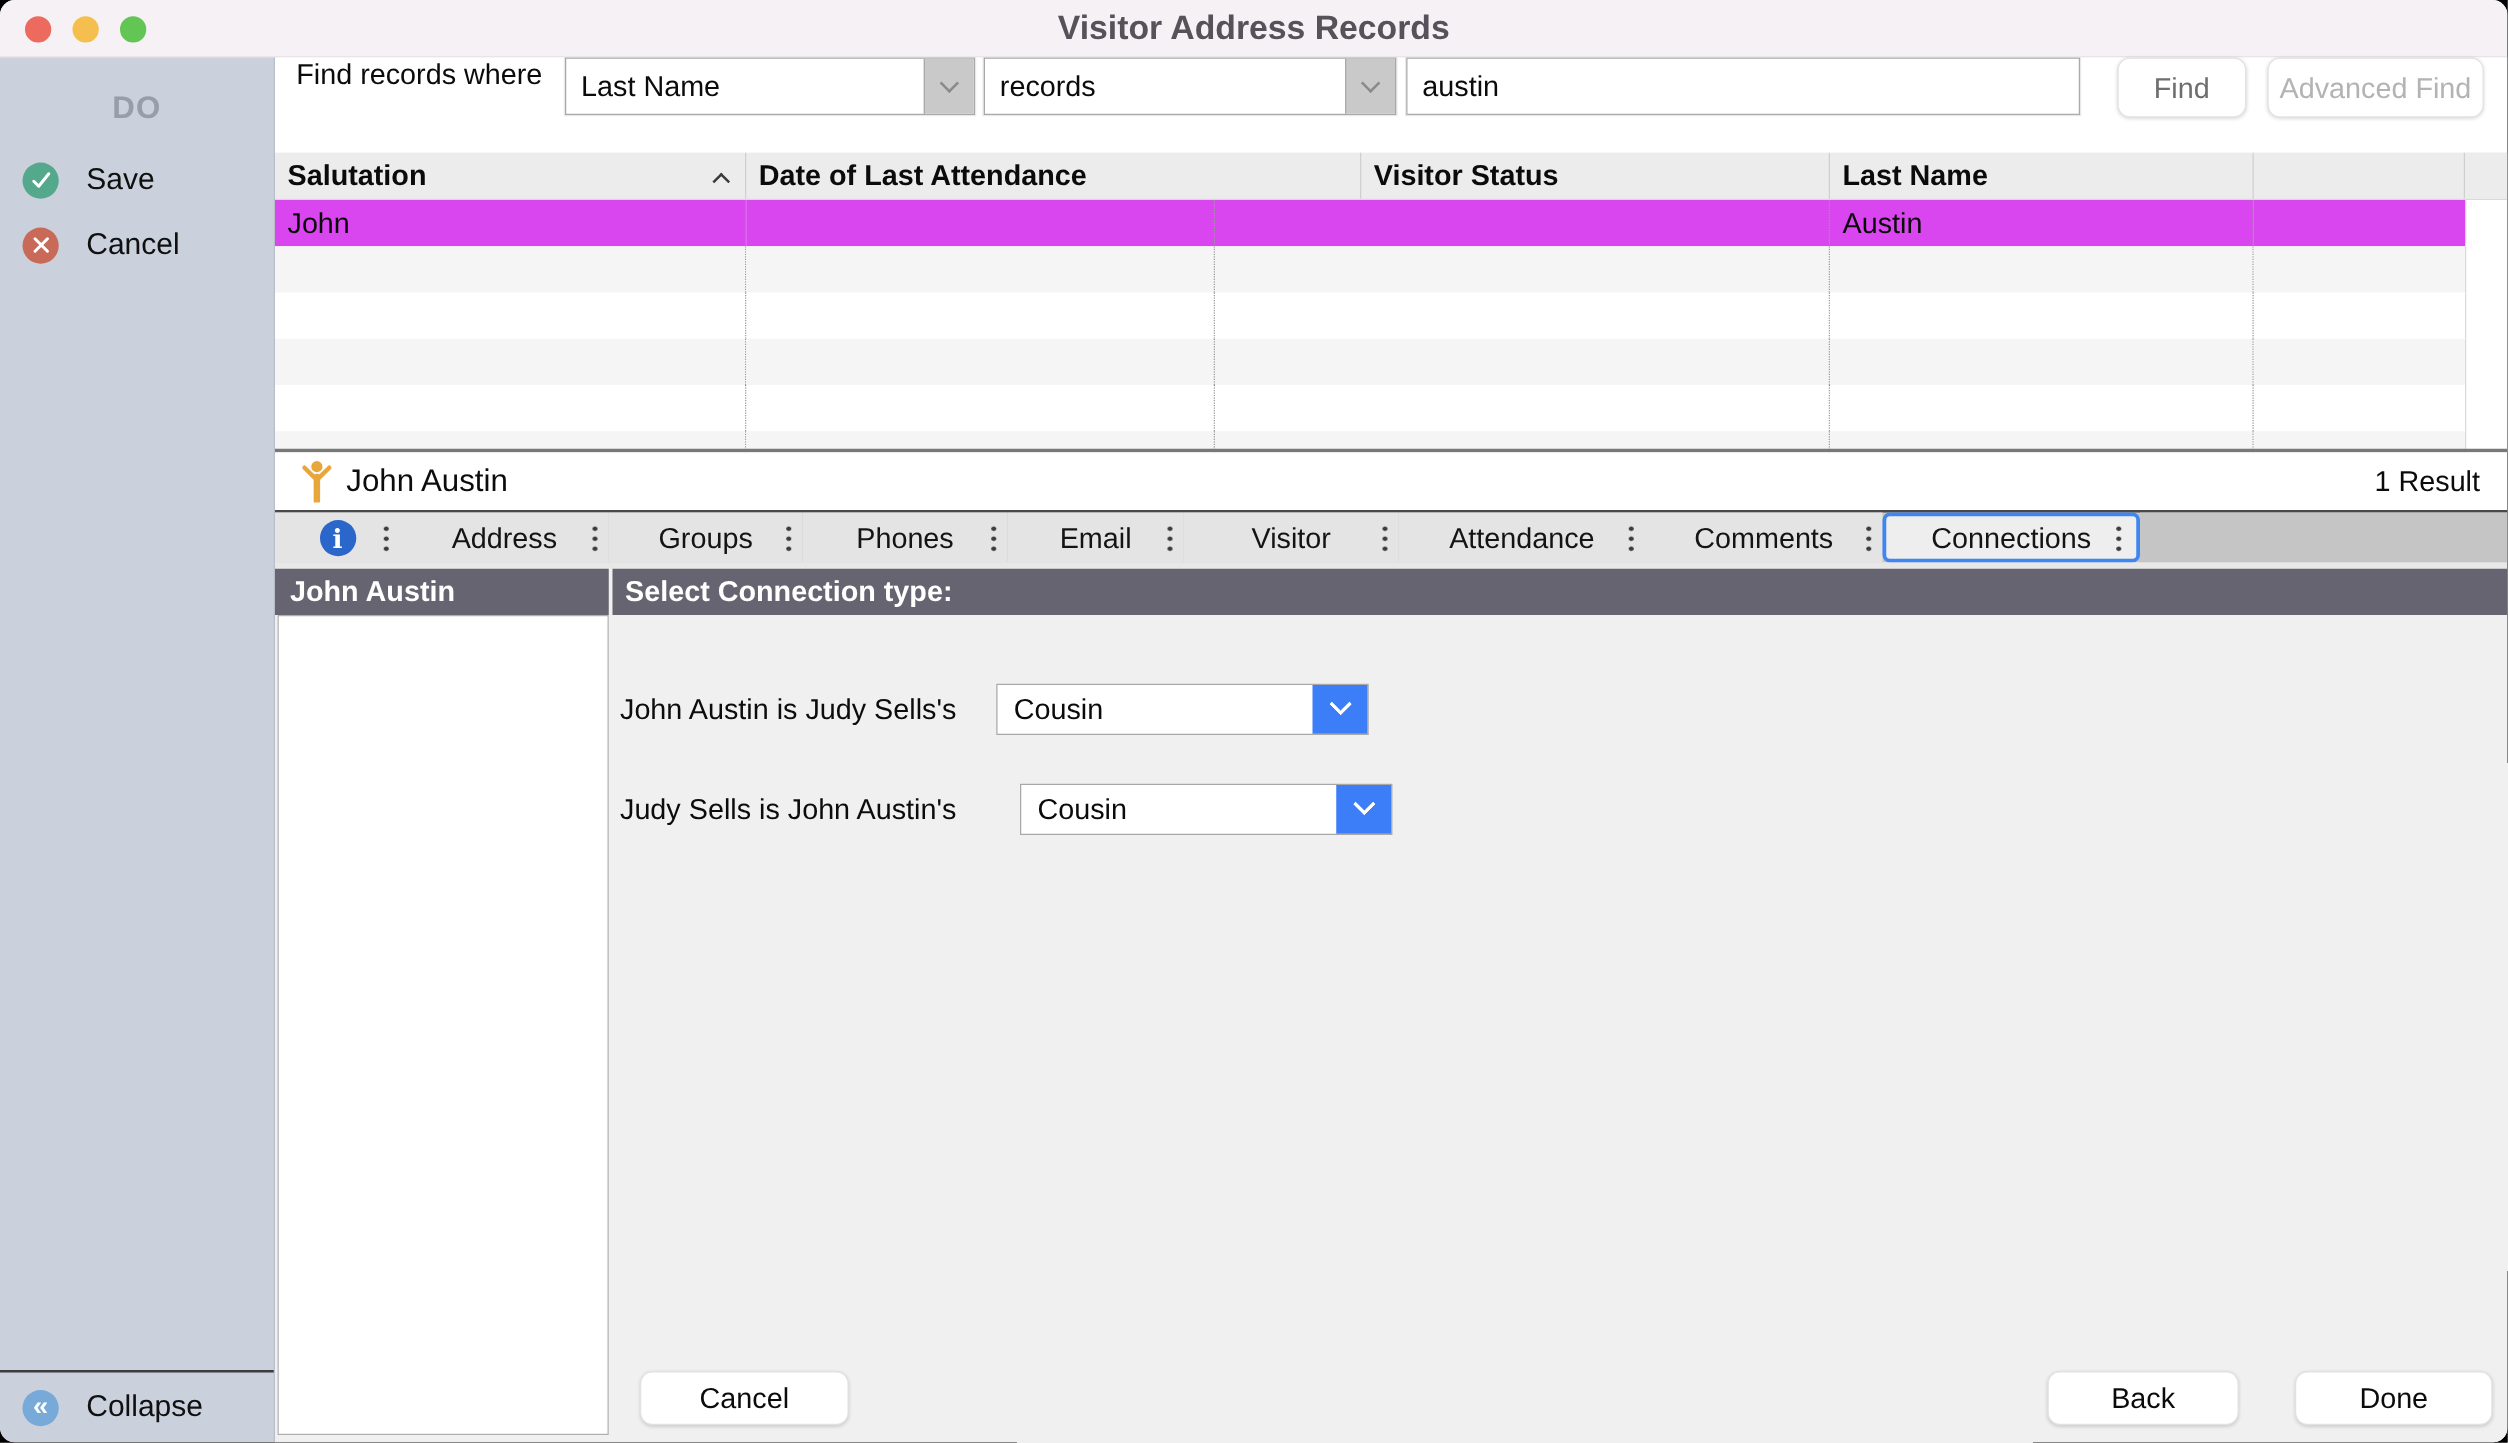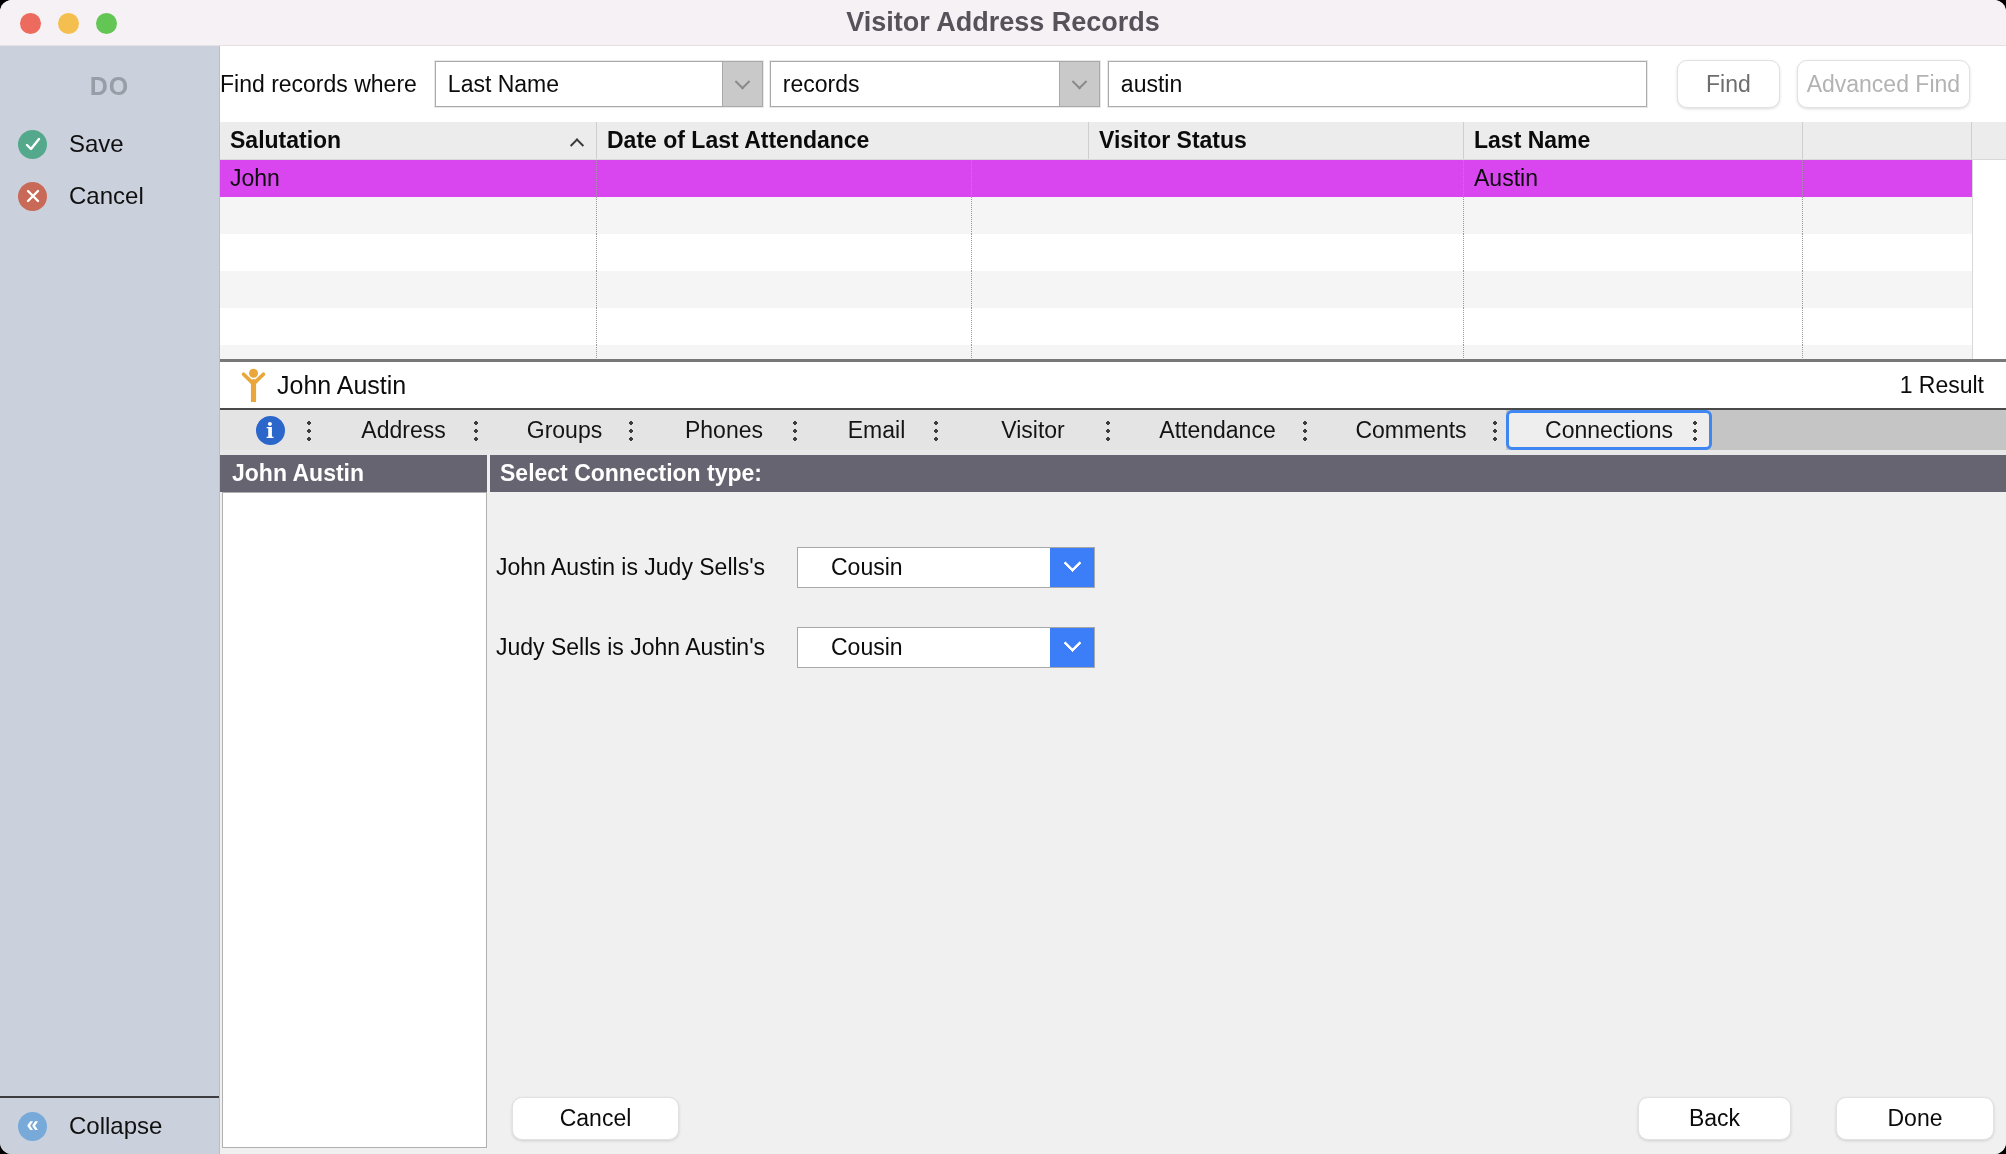--- a/index.html
+++ b/index.html
@@ -29,21 +29,21 @@
   .circ.blue-c { background:#77A9D9; }
   .side-bottom { position:absolute; left:0; right:0; bottom:0; }
   .side-sep { height:2px; background:#3d3d3f; }
   .side-bottom .side-item { height:56px; }
   .guillemet { color:#fff; font-size:22px; font-weight:bold; line-height:1; margin-top:-3px; }
 
   
   .main { position:relative; width:1786px; height:1108px; background:#f0f0f0; }
 
   
-  .findrow { position:absolute; top:0; left:0; right:0; height:76px; background:#fff; display:flex; align-items:center; }
+  .findrow { position:absolute; top:0; left:0; right:0; height:76px; background:#fff; display:flex; padding-left:17px; }
   .find-label { font-size:23px; color:#0b0b0b; }
   .fselect { display:flex; align-items:stretch; height:46px; background:#fff; border:1px solid #a9a9a9; box-shadow:0 0 0 1px #e9e9e9; }
   .fselect .sel-text { flex:1; display:flex; align-items:center; padding-left:12px; font-size:23px; color:#0b0b0b; }
   .fselect .sel-btn { width:40px; background:#c9c9c9; border-left:1px solid #a9a9a9; display:flex; align-items:center; justify-content:center; }
   .fselect.s1 { width:328px; margin-left:18px; }
   .fselect.s2 { width:330px; margin-left:7px; }
   .chev-down-gray { width:11px; height:11px; border-right:2px solid #8a8a8a; border-bottom:2px solid #8a8a8a; transform:rotate(45deg) translate(-2px,-2px); }
   .find-input { width:539px; height:46px; margin-left:8px; border:1px solid #ababab; box-shadow:0 0 0 1px #e9e9e9; font-size:23px; padding-left:12px; color:#0b0b0b; font-family:inherit; outline:none; }
   .btn { border:1px solid #e2e2e2; background:#fff; border-radius:10px; box-shadow:0 1px 3px rgba(0,0,0,0.14); font-size:23px; font-family:inherit; cursor:default; }
   .find-btn { width:103px; height:48px; margin-left:30px; color:#6e6e6e; }
@@ -85,23 +85,23 @@
   .darkheads { position:absolute; top:409px; left:0; right:0; height:37px; background:#efefef; display:flex; }
   .dh { background:#666470; color:#fff; font-size:23px; font-weight:600; display:flex; align-items:center; }
   .dh.left { width:267px; padding-left:12px; }
   .dh.right { flex:1; margin-left:3px; padding-left:10px; }
 
   
   .content { position:absolute; top:446px; left:0; right:0; bottom:0; background:#f0f0f0; }
   .left-panel { position:absolute; left:2px; top:0; width:265px; height:656px; background:#fff; border:1px solid #b0b0b0; }
   .conn-row { position:absolute; left:276px; display:flex; align-items:center; height:41px; }
   .conn-row.r1 { top:55px; }
-  .conn-row.r2 { top:135px; }
+  .conn-row.r2 { top:135px;gap:19px; }
   .conn-label { width:285px; font-size:23px; color:#0c0c0c; white-space:nowrap; }
-  .dropdown { margin-left:16px; width:298px; height:41px; display:flex; align-items:stretch; background:#fff; border:1px solid #a8a8a8;padding-left:20px; }
+  .dropdown { margin-left:16px; width:298px; height:41px; display:flex; align-items:stretch; background:#fff; border:1px solid #a8a8a8; }
   .dropdown .dd-text { flex:1; display:flex; align-items:center; padding-left:13px; font-size:23px; color:#0b0b0b; }
   .dd-btn { width:44px; background:#3C7EF8; display:flex; align-items:center; justify-content:center; }
   .chev-down-white { width:13px; height:13px; border-right:3px solid #fff; border-bottom:3px solid #fff; border-radius:1px; transform:rotate(45deg) translate(-3px,-3px); }
   .cancel-btn { position:absolute; left:292px; top:605px; width:167px; height:43px; color:#0b0b0b; }
   .back-btn   { position:absolute; left:1418px; top:605px; width:153px; height:43px; color:#0b0b0b; }
   .done-btn   { position:absolute; left:1616px; top:605px; width:158px; height:43px; color:#0b0b0b; }
 </style>
 </head>
 <body>
 

